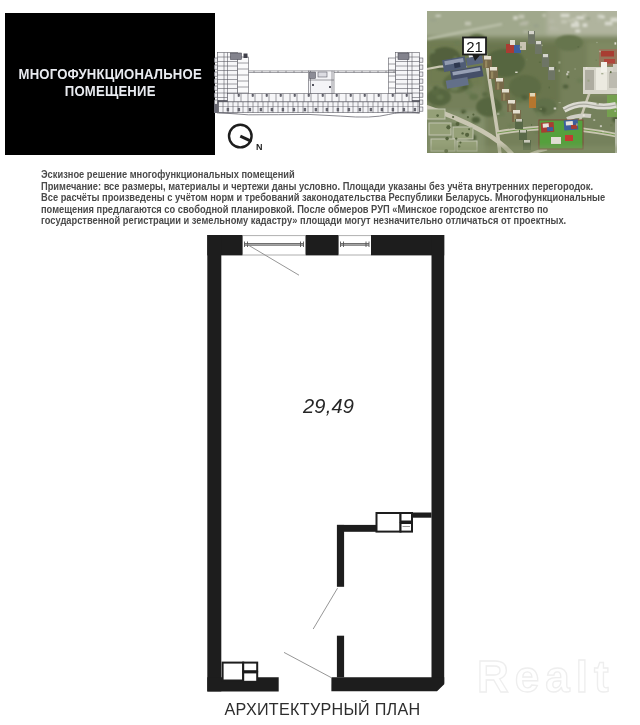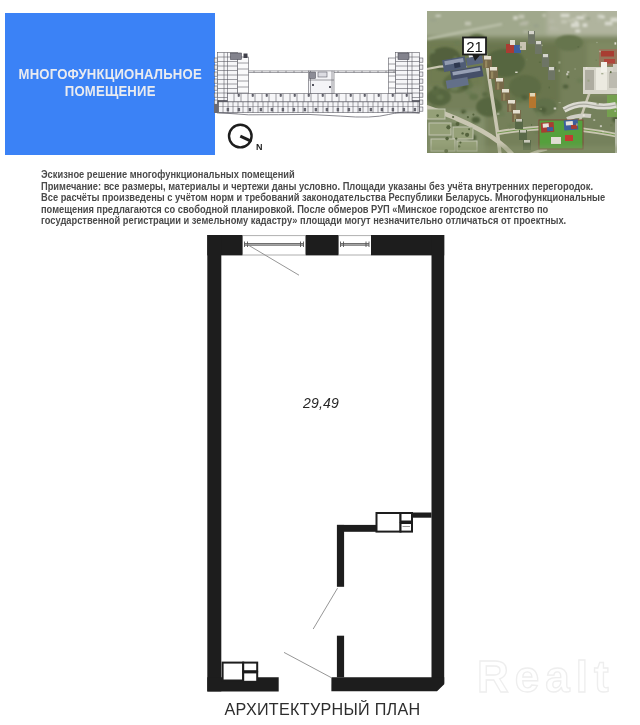--- a/index.html
+++ b/index.html
@@ -1,28 +1,28 @@
 <!DOCTYPE html>
 <html><head>
 <meta charset="utf-8">
 <style>
   html,body{margin:0;padding:0;}
   body{width:640px;height:725px;position:relative;background:#ffffff;
        font-family:"Liberation Sans",sans-serif;overflow:hidden;}
   .abs{position:absolute;}
-  #bluebox{left:4.5px;top:13px;width:210.5px;height:142.2px;background:#3b82f6;
+  #bluebox{left:4.5px;top:13px;width:210.5px;height:142.2px;background:#000000;
            color:#e9ebf0;text-align:center;}
   #bluebox .in{position:absolute;left:0;top:52px;width:210.5px;
        font-size:15px;font-weight:bold;line-height:17px;letter-spacing:.2px;
        transform:scaleX(.875);transform-origin:105px 0;}
   #para{left:41px;top:169px;white-space:nowrap;font-size:11px;line-height:11.6px;
         color:#4a4a4a;font-weight:bold;transform:scaleX(.845);transform-origin:0 0;
         letter-spacing:0px;}
   #plansvg{left:0;top:0;}
-  #area{left:303px;top:395px;font-size:14px;font-style:italic;color:#262626;
+  #area{left:303px;top:395px;font-size:20px;font-style:italic;color:#262626;
         letter-spacing:.2px;}
   #caption{left:0px;top:699.5px;width:645px;text-align:center;font-size:17px;
         color:#2d2d2d;letter-spacing:0.3px;transform:scaleX(.95);transform-origin:322.5px 0;}
   #realt{left:477px;top:652px;font-size:44px;font-weight:bold;letter-spacing:6px;
         color:rgba(0,0,0,0);-webkit-text-stroke:1.3px #eeeeee;}
 </style>
 </head>
 <body>
 
 <div id="bluebox" class="abs">

